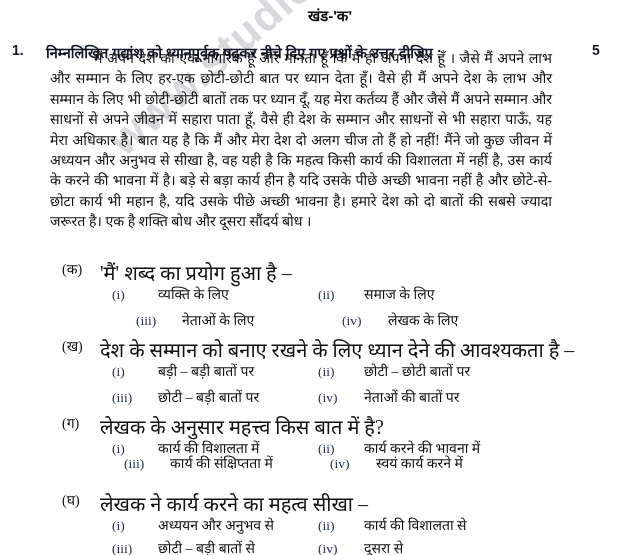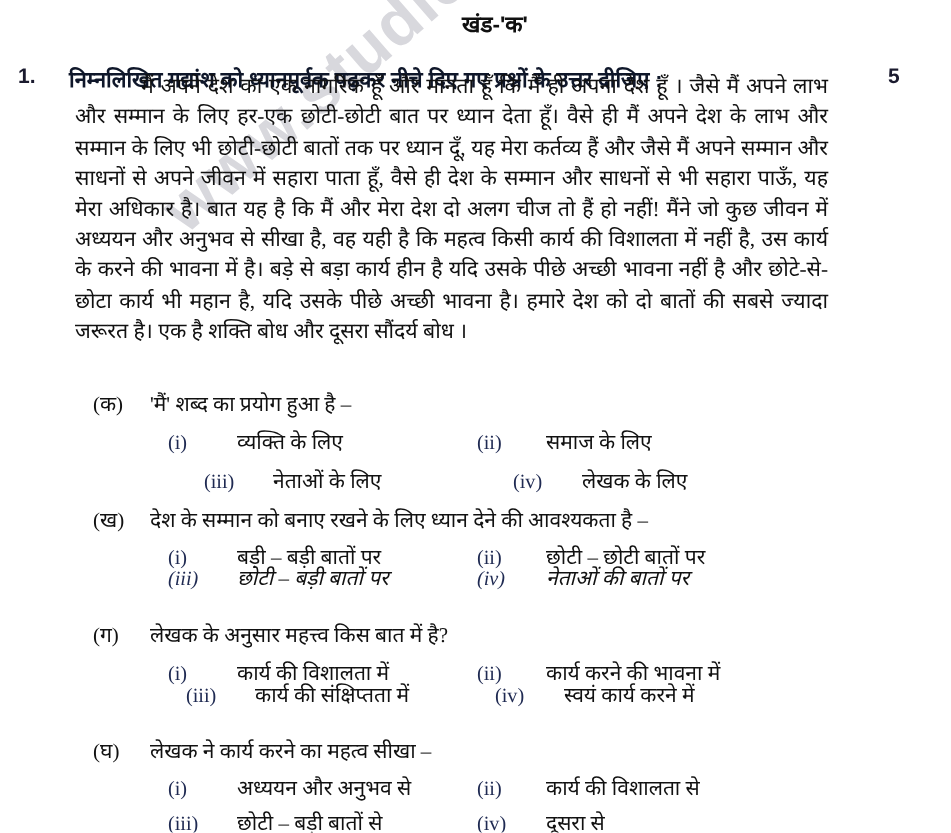--- a/index.html
+++ b/index.html
@@ -128,21 +128,21 @@
     width: 44px;
     text-align: left;
     font-size: 14px;
     color: #111111;
     white-space: nowrap;
   }
   .qb-stem {
     position: absolute;
     left: 100px;
     top: 0;
-    font-size: 14px;
+    font-size: 20px;
     color: #111111;
     white-space: nowrap;
   }
 
   .opt-row {
     position: absolute;
     left: 0;
     width: 613px;
     height: 21px;
   }
@@ -212,21 +212,21 @@
       <span class="qb-stem">देश के सम्मान को बनाए रखने के लिए ध्यान देने की आवश्यकता है –</span>
     </div>
     <div class="opt-row" style="top:361px;">
       <span class="opt opt-left">
         <span class="opt-mark">(i)</span><span class="opt-text">बड़ी – बड़ी बातों पर</span>
       </span>
       <span class="opt opt-right">
         <span class="opt-mark">(ii)</span><span class="opt-text">छोटी – छोटी बातों पर</span>
       </span>
     </div>
-    <div class="opt-row" style="top:375px;font-style:italic;">
+    <div class="opt-row" style="top:387px;">
       <span class="opt opt-left">
         <span class="opt-mark">(iii)</span><span class="opt-text">छोटी – बड़ी बातों पर</span>
       </span>
       <span class="opt opt-right">
         <span class="opt-mark">(iv)</span><span class="opt-text">नेताओं की बातों पर</span>
       </span>
     </div>
 
     <div class="qblock" style="top:413px;">
       <span class="qb-label">(ग)</span>

